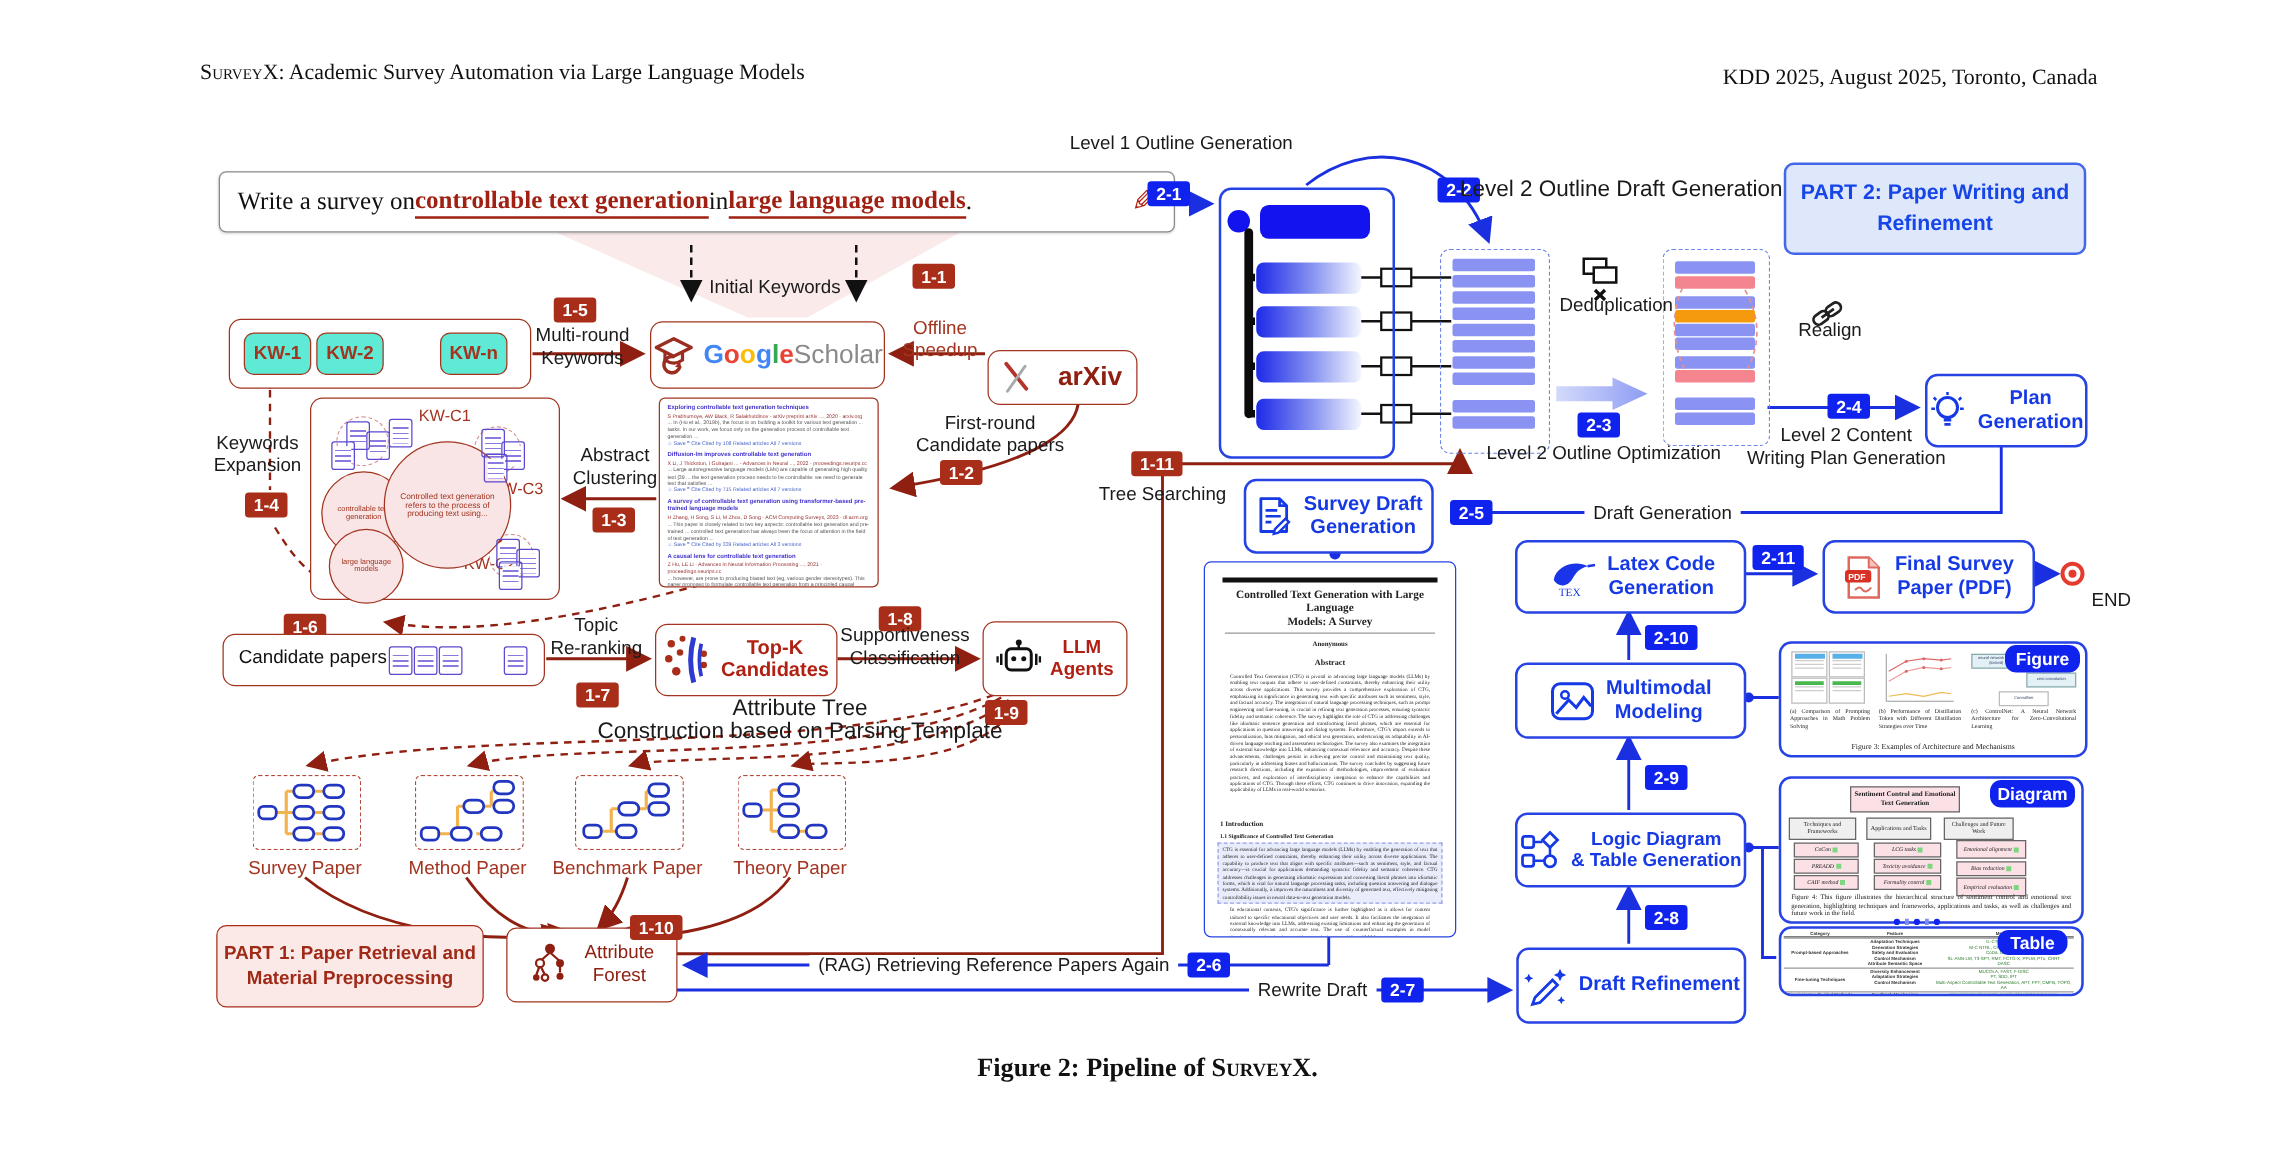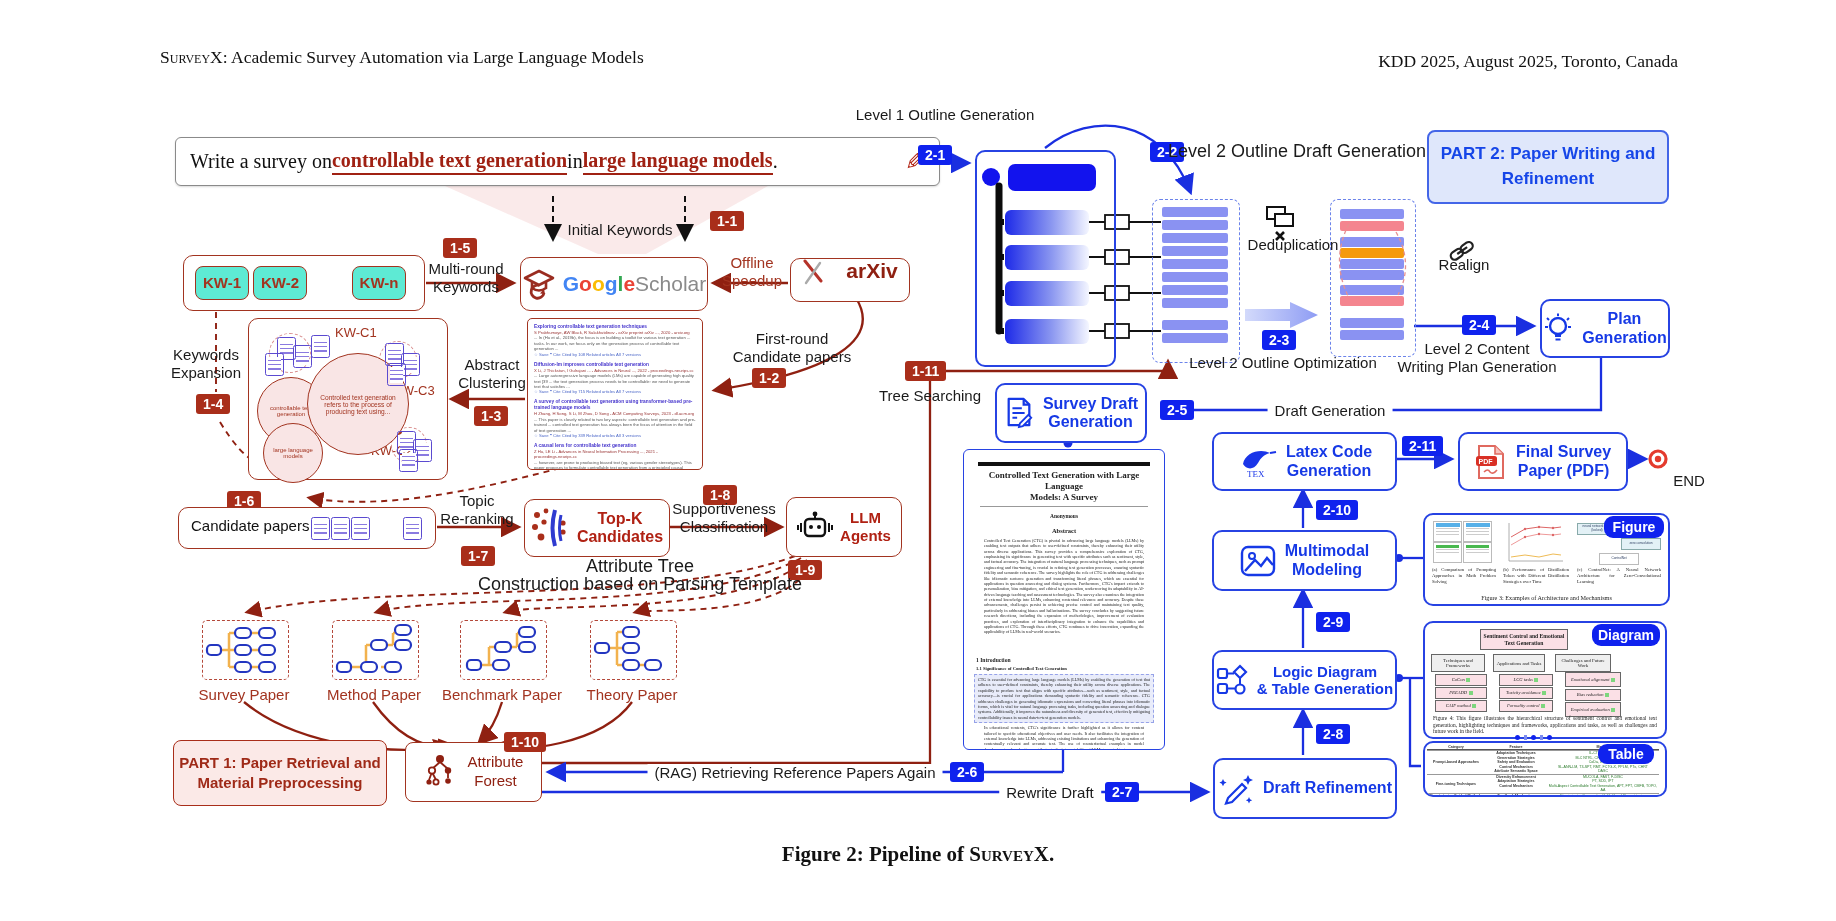--- a/index.html
+++ b/index.html
@@ -245,41 +245,41 @@
   <div class="abs" style="left:175px;top:137px;width:735px;height:47px;border:1.5px solid #8a8a8a;border-radius:6px;background:#fff;box-shadow:0 1px 2px rgba(0,0,0,.15);display:flex;align-items:center;padding:0 14px;font:500 20px 'Liberation Serif',serif;color:#111;">
     <span>Write a survey on </span>
     <b style="color:#a02113;border-bottom:2.5px solid #a02113;padding-bottom:1px;">controllable text generation</b>
     <span> in </span>
     <b style="color:#a02113;border-bottom:2.5px solid #a02113;padding-bottom:1px;">large language models</b>
     <span>.</span>
     <span style="margin-left:auto;color:#b02010;font-size:24px;transform:scaleX(-1);">✎</span>
   </div>
 
   <div class="lbl" style="left:620px;top:221px;">Initial Keywords</div>
-  <div class="badge r" style="left:710px;top:211px;" able="false">1-1</div>
+  <div class="badge r" style="left:730px;top:211px;" able="false">1-1</div>
 
   <div class="rbox" style="left:183px;top:255px;width:240px;height:54px;"></div>
   <div class="kw" style="left:195px;top:266px;width:52px;height:32px;">KW-1</div>
   <div class="kw" style="left:253px;top:266px;width:52px;height:32px;">KW-2</div>
   <div class="kw" style="left:352px;top:266px;width:52px;height:32px;">KW-n</div>
   <div class="badge r" style="left:443px;top:238px;">1-5</div>
   <div class="lbl" style="left:466px;top:260px;"><span>Multi-round</span><br><span>Keywords</span></div>
 
   <div class="rbox" style="left:520px;top:257px;width:186px;height:52px;display:flex;align-items:center;justify-content:center;gap:7px;">
     <svg width="34" height="34" viewBox="0 0 34 34">
       <path d="M17,4 L31,11 L17,18 L3,11 Z" fill="none" stroke="#9a2c20" stroke-width="2.6" stroke-linejoin="round"></path>
       <path d="M10,15 V21 Q17,26 24,21 V15" fill="none" stroke="#9a2c20" stroke-width="2.6"></path>
       <path d="M22,26 A6.5,6.5 0 1 1 17.5,18.5" fill="none" stroke="#9a2c20" stroke-width="2.8"></path>
       <path d="M22,22 L23,27 L18,26.5 Z" fill="#9a2c20"></path>
     </svg>
     <span style="font:600 21px 'Liberation Sans',sans-serif;"><span style="color:#4285F4">G</span><span style="color:#EA4335">o</span><span style="color:#FBBC05">o</span><span style="color:#4285F4">g</span><span style="color:#34A853">l</span><span style="color:#EA4335">e</span><span style="color:#8a8a8a;font-weight:400;">Scholar</span></span>
   </div>
 
   <div class="lbl red" style="left:752px;top:254px;"><span>Offline</span><br><span>Speedup</span></div>
-  <div class="rbox" style="left:790px;top:258px;width:118px;height:42px;display:flex;align-items:flex-start;justify-content:center;gap:22px;">
+  <div class="rbox" style="left:790px;top:280px;width:118px;height:42px;display:flex;align-items:center;justify-content:center;gap:22px;">
     <svg width="22" height="26" viewBox="0 0 22 26">
       <path d="M3,2 L19,22" stroke="#b5332a" stroke-width="3" stroke-linecap="round"></path>
       <path d="M18,4 L4,24" stroke="#aaaaaa" stroke-width="2.4" stroke-linecap="round"></path>
     </svg>
     <span style="font:700 21px 'Liberation Sans',sans-serif;color:#8f2011;">arXiv</span>
   </div>
 
   <div class="lbl" style="left:792px;top:330px;"><span>First-round</span><br><span>Candidate papers</span></div>
   <div class="badge r" style="left:752px;top:368px;">1-2</div>
 

